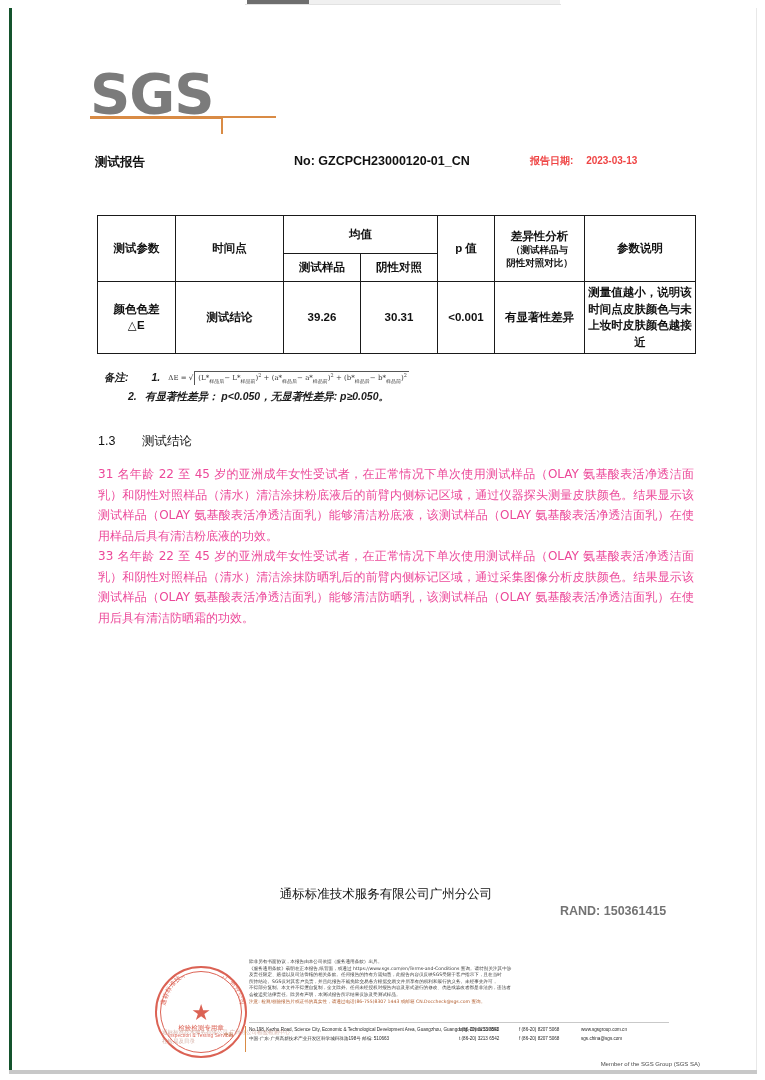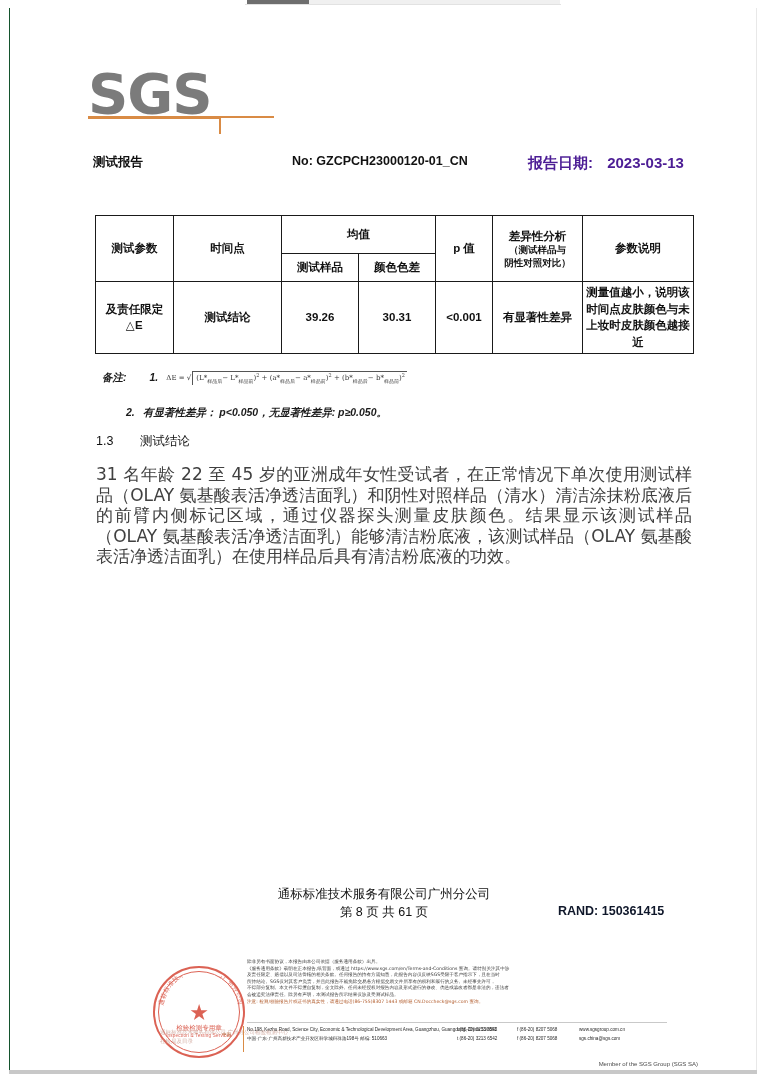--- a/index.html
+++ b/index.html
@@ -29,21 +29,21 @@
   }
   .top-strip .bar-edge {
     position: absolute; left: 245px; top: 4px; width: 316px; height: 1px;
     background: #e2e2e2;
   }
   
   .page {
     position: absolute; left: 9px; top: 8px;
     width: 748px; height: 1064px;
     background: #ffffff;
-    border-left: 1px solid #14532d;
+    border-left: 3px solid #14532d;
     border-right: 1px solid #e8e8e8;
     overflow: hidden;
   }
   .page-bottom-edge {
     position: absolute; left: 9px; top: 1070px; width: 748px; height: 4px;
     background: #c8c8c8;
   }
   
   .logo-wrap { position: absolute; left: 78px; top: 58px; width: 240px; height: 62px; }
   .logo-text {
@@ -68,21 +68,21 @@
   .hdr-title {
     position: absolute; left: 81px; top: 0;
     font-size: 12.5px; font-weight: bold; color: #111;
   }
   .hdr-no {
     position: absolute; left: 280px; top: 0;
     font-size: 12.5px; font-weight: bold; color: #111; white-space: nowrap;
   }
   .hdr-date {
     position: absolute; left: 516px; top: 0;
-    font-size: 15px; font-weight: bold; color: #4c1d95; white-space: nowrap;
+    font-size: 10px; font-weight: bold; color: #ef4444; white-space: nowrap;
   }
   .hdr-date .lbl { margin-right: 10px; }
   
   table.report {
     position: absolute; left: 85px; top: 207px;
     width: 598px;
     border-collapse: collapse;
     table-layout: fixed;
   }
   table.report td, table.report th {
@@ -119,51 +119,51 @@
     color: #3a3a3a; vertical-align: 1px;
     font-family: "DejaVu Serif", "Liberation Serif", serif;
   }
   .formula sub { font-size: 5px; }
   .formula sup { font-size: 5px; }
   .sqrt-box {
     display: inline-block;
     border-top: 1px solid #555; border-left: 1px solid #555;
     padding: 0 2px 0 3px; margin-left: 1px;
   }
-  .note2 { margin-left: 24px; margin-top: 19px; }
+  .note2 { margin-left: 24px; margin-top: 3px; }
   
   .sec-head {
     position: absolute; left: 86px; top: 425px;
     font-size: 12.5px; font-weight: normal; color: #111;
   }
   .sec-head .num { display: inline-block; width: 44px; }
   
   .para {
     position: absolute; left: 86px;
     width: 596px;
-    font-size: 17px;
+    font-size: 12px;
     line-height: 20.5px;
-    color: #404040;
+    color: #ec4899;
     text-align: justify;
     font-family: "DejaVu Sans", "Liberation Sans", sans-serif;
   }
   .para1 { top: 456px; }
   .para2 { top: 538px; }
   
   .foot-company {
     position: absolute; left: 0; top: 878px; width: 748px;
     text-align: center; font-size: 12.5px; color: #111;
   }
   .foot-pages {
     position: absolute; left: 0; top: 896px; width: 748px;
     text-align: center; font-size: 12.5px; color: #111;
   }
   .foot-rand {
     position: absolute; left: 548px; top: 896px;
-    font-size: 12.5px; font-weight: bold; color: #0f172a; white-space: nowrap;
+    font-size: 12.5px; font-weight: bold; color: #737373; white-space: nowrap;
   }
   
   .legal {
     position: absolute; left: 237px; top: 951px; width: 420px;
     font-size: 4.6px; line-height: 6.6px; color: #3b3b3b;
     font-family: "DejaVu Sans", "Liberation Sans", sans-serif;
   }
   .legal .warn { color: #b05a2a; }
   .legal-rule {
     position: absolute; left: 237px; top: 1014px; width: 420px; height: 1px;
@@ -272,25 +272,25 @@
           <td class="hcell" colspan="2">均值</td>
           <td class="hcell bold" rowspan="2">p 值</td>
           <td class="hcell" rowspan="2">
             <div>差异性分析</div>
             <div class="subhead">（测试样品与<br>阴性对照对比）</div>
           </td>
           <td class="hcell" rowspan="2">参数说明</td>
         </tr>
         <tr>
           <td style="height:28px">测试样品</td>
-          <td style="height:28px">颜色色差</td>
+          <td style="height:28px">阴性对照</td>
         </tr>
         <tr class="datarow">
           <td>
-            <div>及责任限定</div>
+            <div>颜色色差</div>
             <div class="delta-e">△E</div>
           </td>
           <td>测试结论</td>
           <td class="bold">39.26</td>
           <td class="bold">30.31</td>
           <td class="bold">&lt;0.001</td>
           <td class="bold">有显著性差异</td>
           <td>测量值越小，说明该时间点皮肤颜色与未上妆时皮肤颜色越接近</td>
         </tr>
       </tbody>
@@ -308,23 +308,23 @@
         <span class="idx">2.</span>
         <span>有显著性差异： p&lt;0.050，无显著性差异: p≥0.050。</span>
       </div>
     </div>
 
     <div class="sec-head">
       <span class="num">1.3</span><span>测试结论</span>
     </div>
 
     <div class="para para1">31 名年龄 22 至 45 岁的亚洲成年女性受试者，在正常情况下单次使用测试样品（OLAY 氨基酸表活净透洁面乳）和阴性对照样品（清水）清洁涂抹粉底液后的前臂内侧标记区域，通过仪器探头测量皮肤颜色。结果显示该测试样品（OLAY 氨基酸表活净透洁面乳）能够清洁粉底液，该测试样品（OLAY 氨基酸表活净透洁面乳）在使用样品后具有清洁粉底液的功效。</div>
+    <div class="para para2">33 名年龄 22 至 45 岁的亚洲成年女性受试者，在正常情况下单次使用测试样品（OLAY 氨基酸表活净透洁面乳）和阴性对照样品（清水）清洁涂抹防晒乳后的前臂内侧标记区域，通过采集图像分析皮肤颜色。结果显示该测试样品（OLAY 氨基酸表活净透洁面乳）能够清洁防晒乳，该测试样品（OLAY 氨基酸表活净透洁面乳）在使用后具有清洁防晒霜的功效。</div>
 
     <div class="foot-company">通标标准技术服务有限公司广州分公司</div>
-    <div class="foot-pages">第 8 页 共 61 页</div>
     <div class="foot-rand">RAND: 150361415</div>
 
     <div class="stamp">
       <div class="stamp-inner"></div>
       <svg class="stamp-arc" viewBox="0 0 92 40">
         <defs>
             <path id="arcpath" d="M 8 34 A 38 38 0 0 1 84 34"></path>
           </defs>
         <text><textPath href="#arcpath" startOffset="50%" text-anchor="middle">通标标准技术服务有限公司广州分公司</textPath></text>
       </svg>

